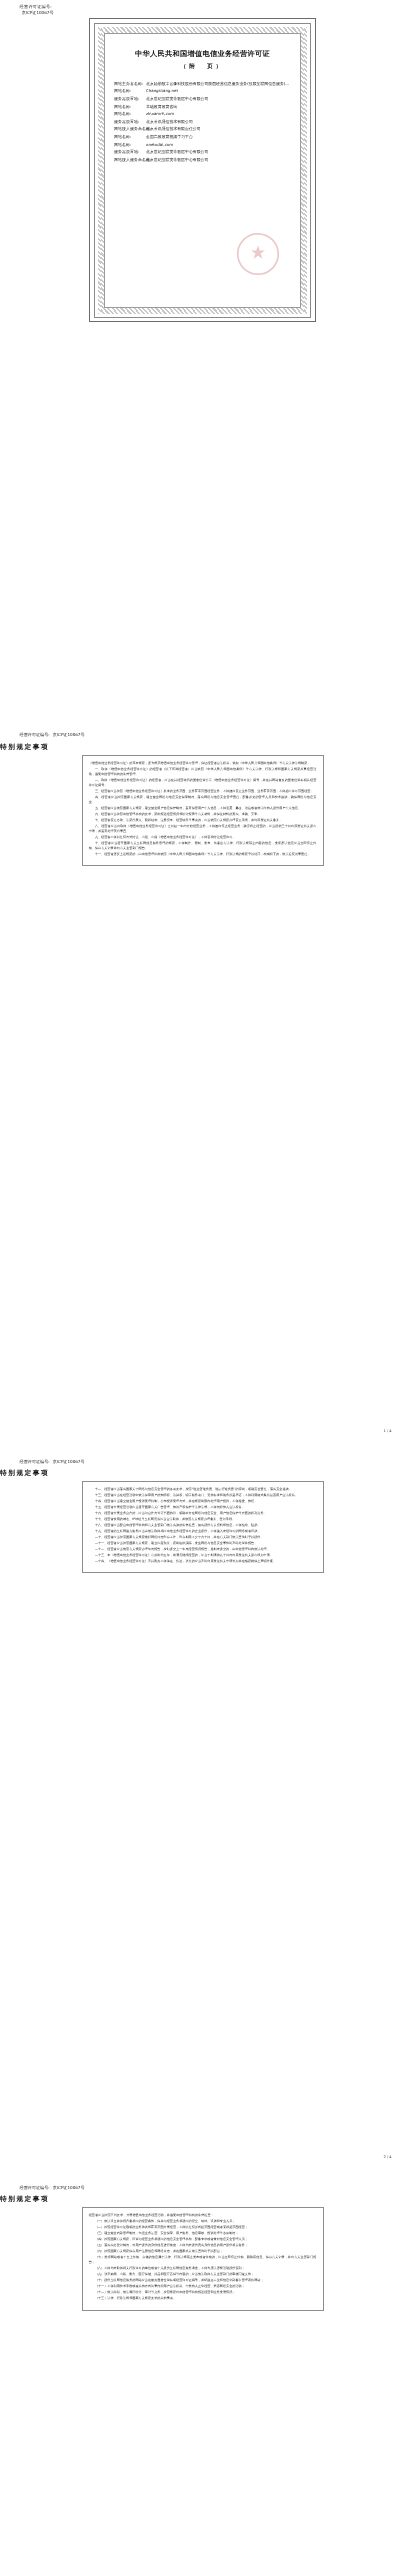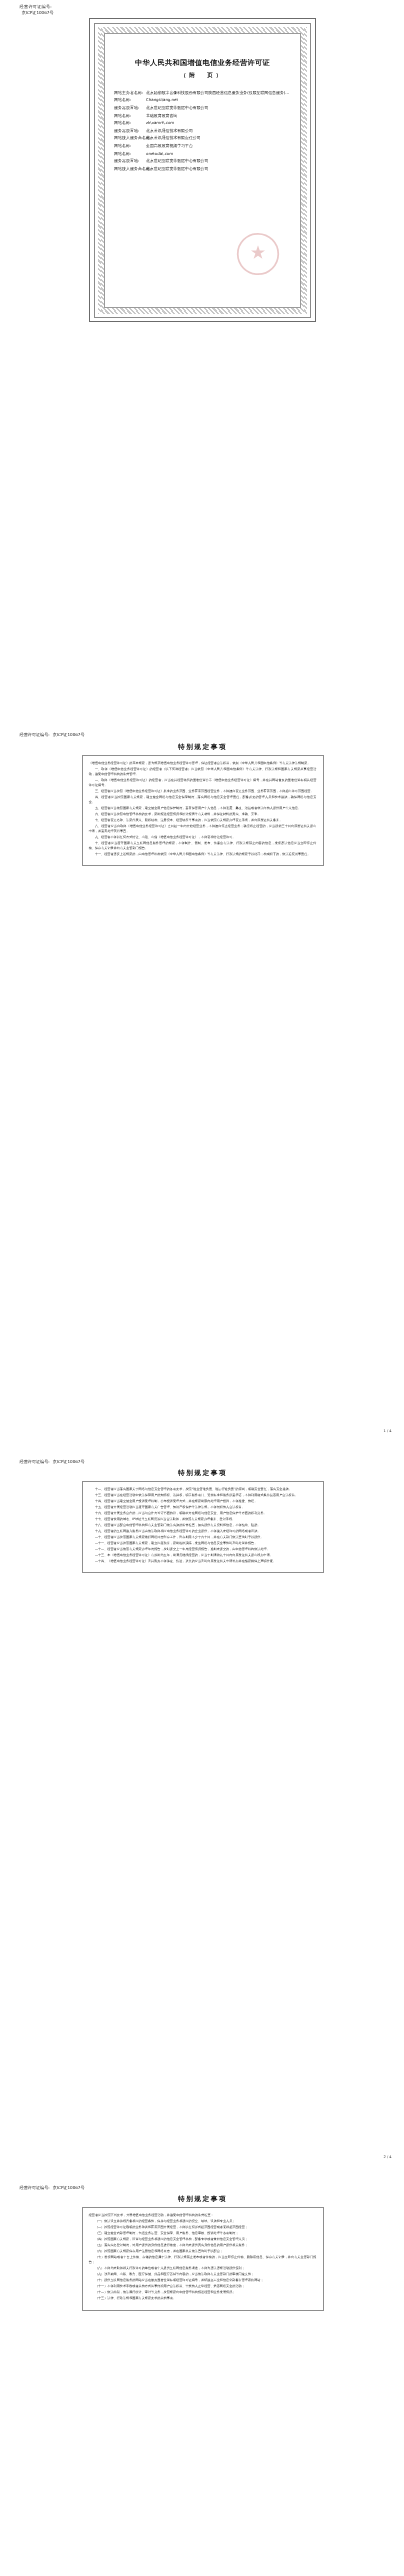--- a/index.html
+++ b/index.html
@@ -71,21 +71,21 @@
     border: 0.5px solid #9a9a9a;
     box-sizing: border-box;
     padding: 7.2px 9.3px;
     overflow: hidden;
   }
   .cert-title {
     text-align: center;
     font-size: 7.2px;
     font-weight: bold;
     letter-spacing: 0.3px;
-    margin-top: 17px;
+    margin-top: 8px;
     color: #111;
   }
   .cert-subtitle {
     text-align: center;
     font-size: 5.7px;
     font-weight: bold;
     margin-top: 3.1px;
     letter-spacing: 3.1px;
     color: #111;
   }
@@ -127,21 +127,21 @@
   }
   .doc-head {
     display: flex;
     align-items: baseline;
     font-size: 4.1px;
     color: #222;
     margin-left: 19.6px;
   }
   .doc-head .num { margin-left: 3.1px; }
   .doc-title {
-    text-align: center;
+    text-align: left;
     font-size: 6.7px;
     font-weight: bold;
     letter-spacing: 1.5px;
     margin-top: 5.2px;
     margin-bottom: 3.1px;
     color: #111;
   }
   .doc-box {
     margin: 0 auto;
     width: 242px;

